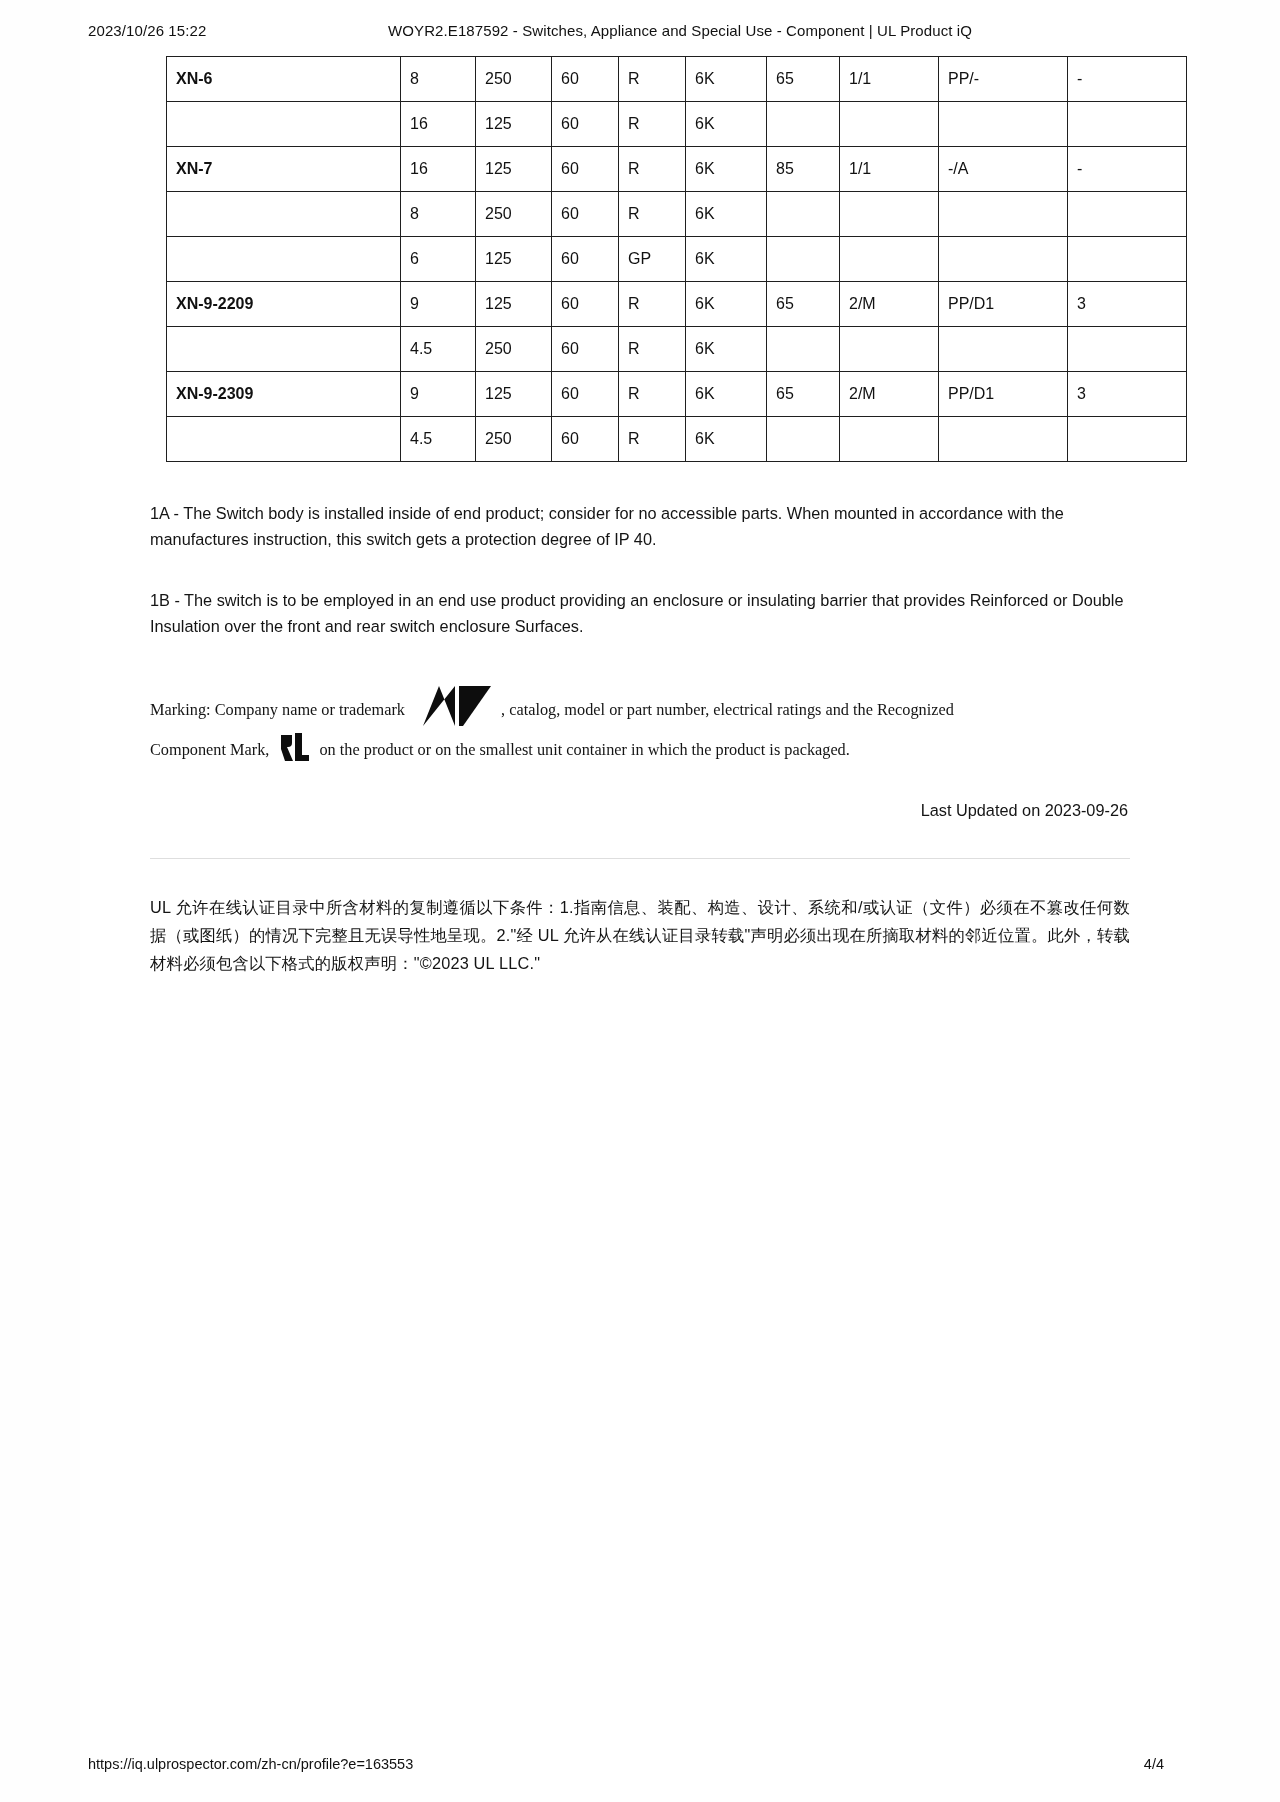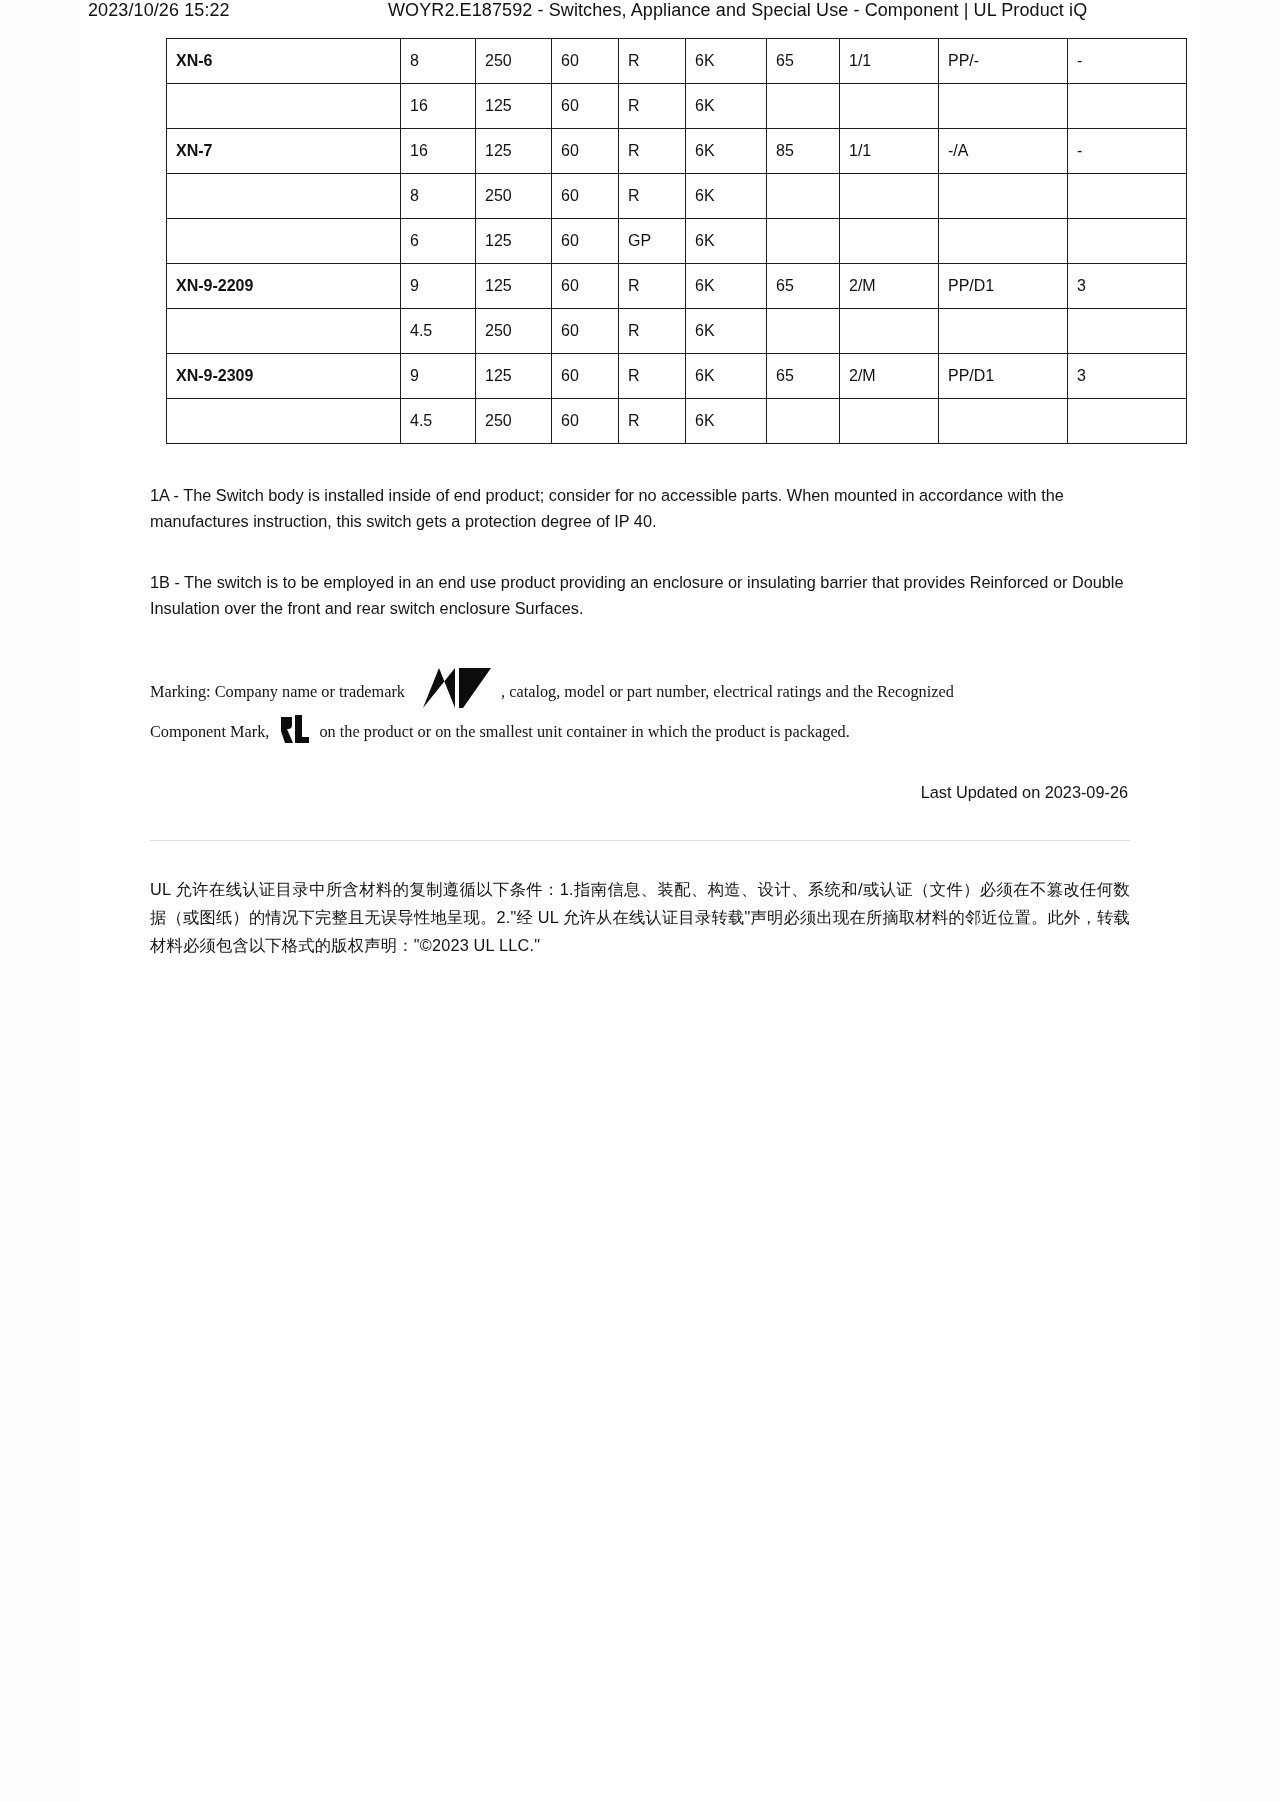--- a/index.html
+++ b/index.html
@@ -21,21 +21,22 @@
     margin: 0 auto;
     padding: 0;
     background: #ffffff;
     height: 1802px;
     box-sizing: border-box;
   }
   
   .pg-header {
     display: flex;
     align-items: center;
-    font-size: 18px;
+    padding-top: 22px;
+    font-size: 15px;
     color: #111;
     letter-spacing: 0.1px;
   }
   .pg-header .hdr-date {
     width: 300px;
     flex: 0 0 300px;
     padding-left: 8px;
   }
   .pg-header .hdr-title {
     flex: 1;
@@ -300,14 +301,18 @@
   </div>
 
   <div class="last-updated">Last Updated on 2023-09-26</div>
 
   <hr class="divider">
 
   <div class="cn-block">
     <p class="cn-p">UL 允许在线认证目录中所含材料的复制遵循以下条件：1.指南信息、装配、构造、设计、系统和/或认证（文件）必须在不篡改任何数据（或图纸）的情况下完整且无误导性地呈现。2."经 UL 允许从在线认证目录转载"声明必须出现在所摘取材料的邻近位置。此外，转载材料必须包含以下格式的版权声明："©2023 UL LLC."</p>
   </div>
 
+  <div class="pg-footer">
+    <span class="foot-url">https://iq.ulprospector.com/zh-cn/profile?e=163553</span>
+    <span class="foot-page">4/4</span>
+  </div>
 
 </div>
 
 </body></html>

